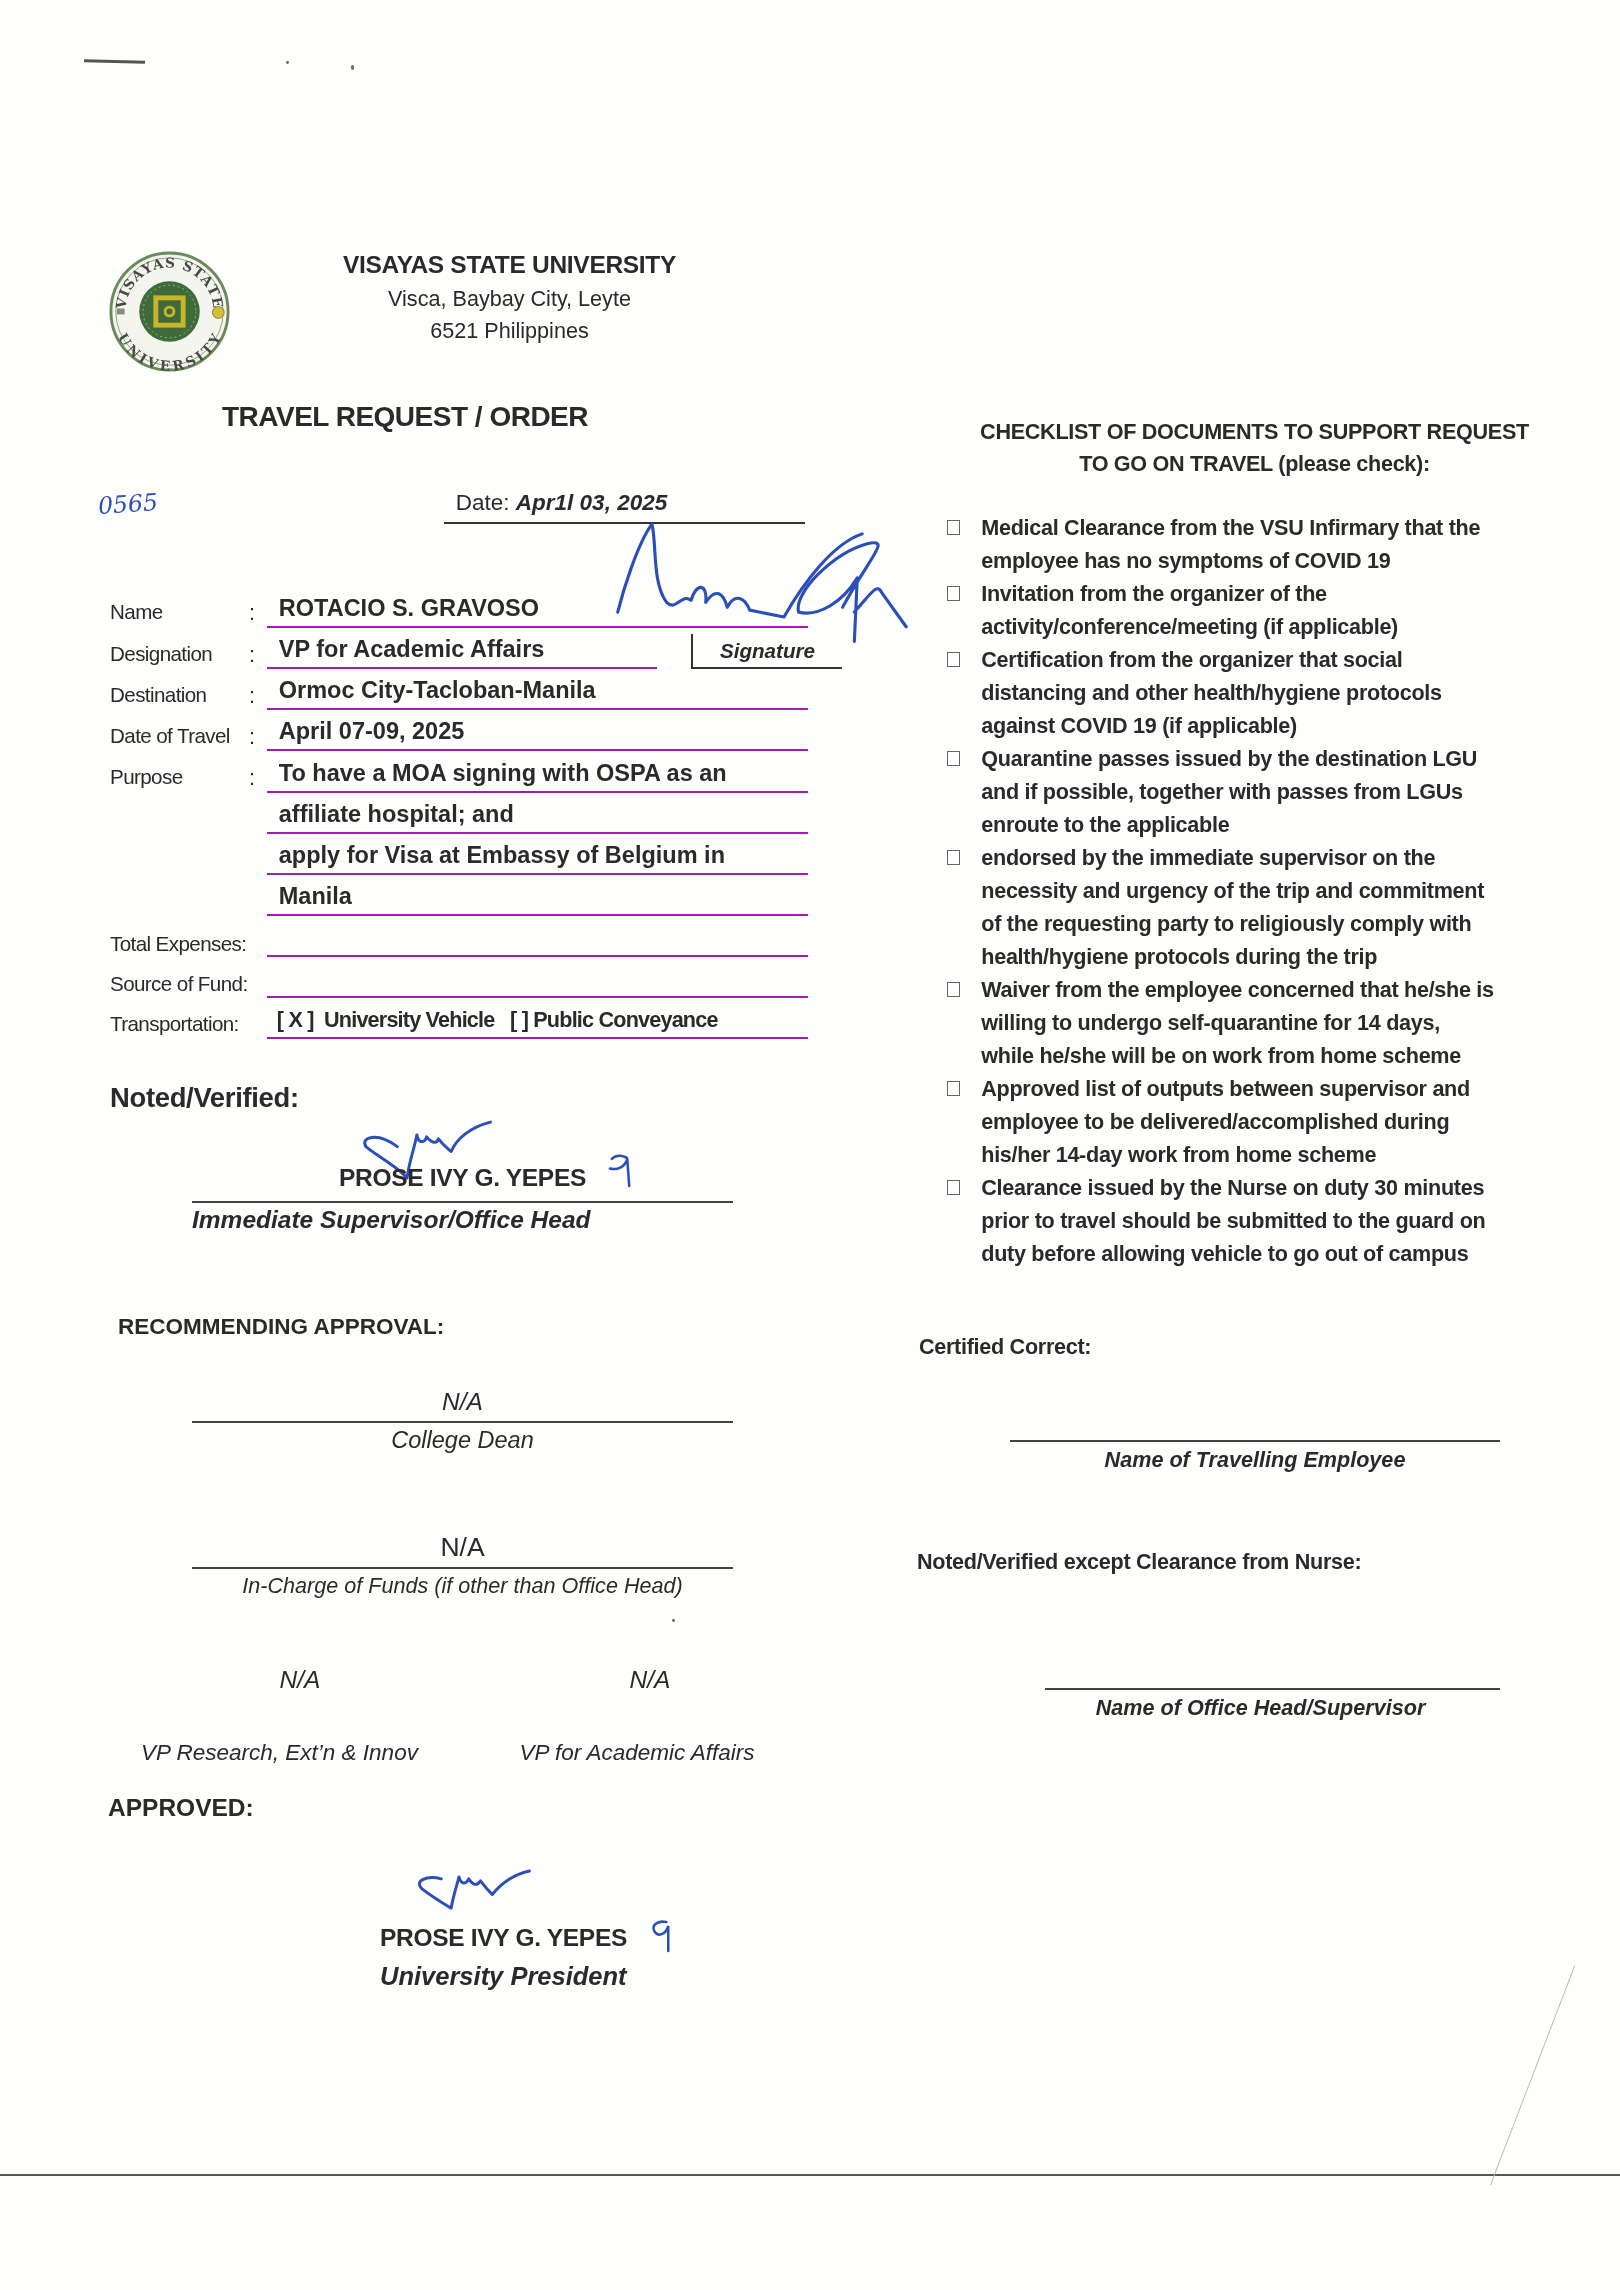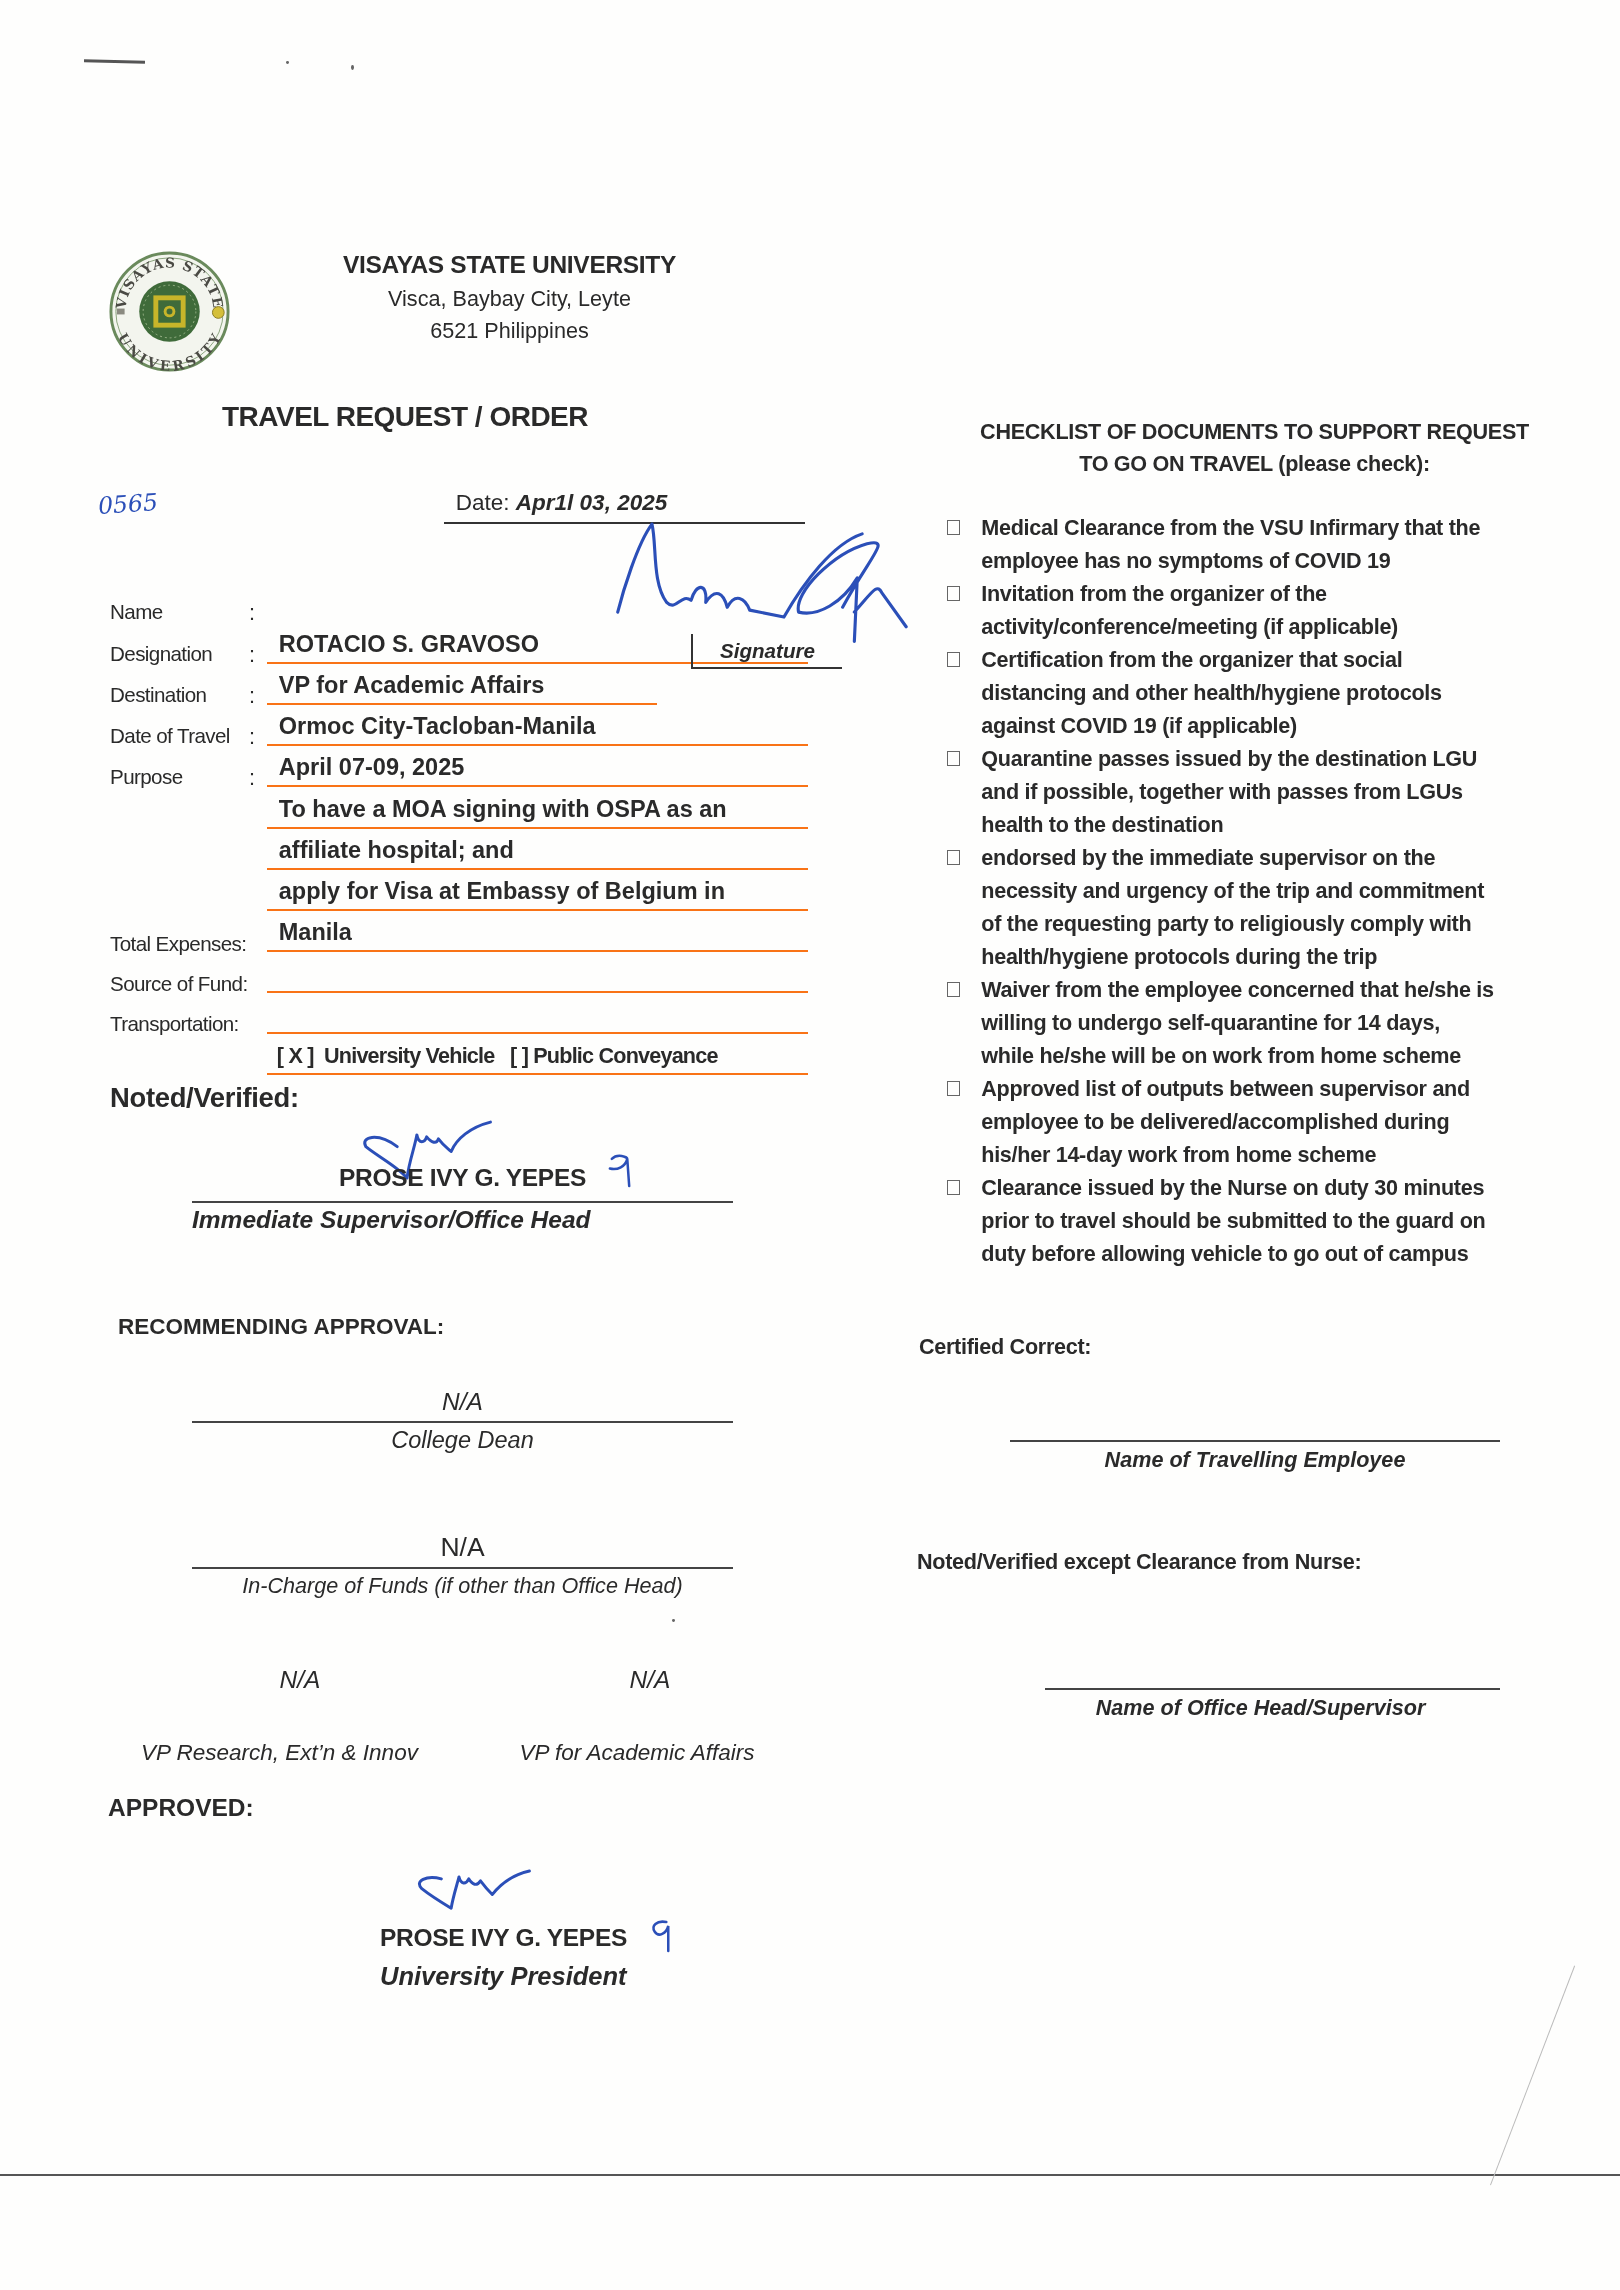--- a/index.html
+++ b/index.html
@@ -22,21 +22,21 @@
   .uni-addr2 { left: 294px; top: 318px; width: 431px; text-align: center; font-size: 21.6px; }
 
   .form-title { left: 222px; top: 401px; font-size: 28px; font-weight: bold; letter-spacing: -0.5px; }
   .ctrl-no { left: 98px; top: 490px; font-family: "DejaVu Serif", serif; font-style: italic; font-size: 23.5px; color: #2b4fb8; transform: rotate(-4deg); }
   .date-line { left: 444px; top: 490px; width: 361px; border-bottom: 2px solid #333; font-size: 22.5px; padding-bottom: 5.9px; padding-left: 11.8px; box-sizing: border-box; }
   .date-line b { font-weight: bold; font-style: italic; }
 
   
   .field-label { font-size: 20.6px; color: #2a2a2a; letter-spacing: -0.6px; }
   .field-colon { font-size: 21.6px; }
-  .field-val { font-size: 23.5px; font-weight: bold; border-bottom: 2px solid #f97316; box-sizing: border-box; padding-left: 11.8px; height: 35px; line-height: 31px; white-space: nowrap; margin-top: 36px; }
+  .field-val { font-size: 23.5px; font-weight: bold; border-bottom: 2px solid #a21caf; box-sizing: border-box; padding-left: 11.8px; height: 35px; line-height: 31px; white-space: nowrap; }
   .sig-cell { font-style: italic; font-weight: bold; font-size: 20.6px; border-bottom: 2px solid #333; border-left: 2px solid #333; box-sizing: border-box; height: 35px; line-height: 33px; text-align: center; margin-left: 34px; }
 
   .heading-bold { font-weight: bold; }
   .sig-name { font-weight: bold; font-size: 24.5px; text-align: center; letter-spacing: -0.3px; }
   .sig-title-italic { font-style: italic; font-size: 23.5px; text-align: center; }
   .sig-title-bi { font-style: italic; font-weight: bold; font-size: 24.5px; }
   .sig-line { height: 2px; background: #444; }
   .na { font-style: italic; font-size: 24.5px; text-align: center; }
   .ink { position: absolute; }
 
@@ -200,21 +200,21 @@
         <div>Certification from the organizer that social</div>
         <div>distancing and other health/hygiene protocols</div>
         <div>against COVID 19 (if applicable)</div>
       </span>
     </li>
     <li class="chk-item">
       <span class="chk-box"></span>
       <span class="chk-text">
         <div>Quarantine passes issued by the destination LGU</div>
         <div>and if possible, together with passes from LGUs</div>
-        <div>health to the destination</div>
+        <div>enroute to the applicable</div>
       </span>
     </li>
     <li class="chk-item">
       <span class="chk-box"></span>
       <span class="chk-text">
         <div>endorsed by the immediate supervisor on the</div>
         <div>necessity and urgency of the trip and commitment</div>
         <div>of the requesting party to religiously comply with</div>
         <div>health/hygiene protocols during the trip</div>
       </span>

